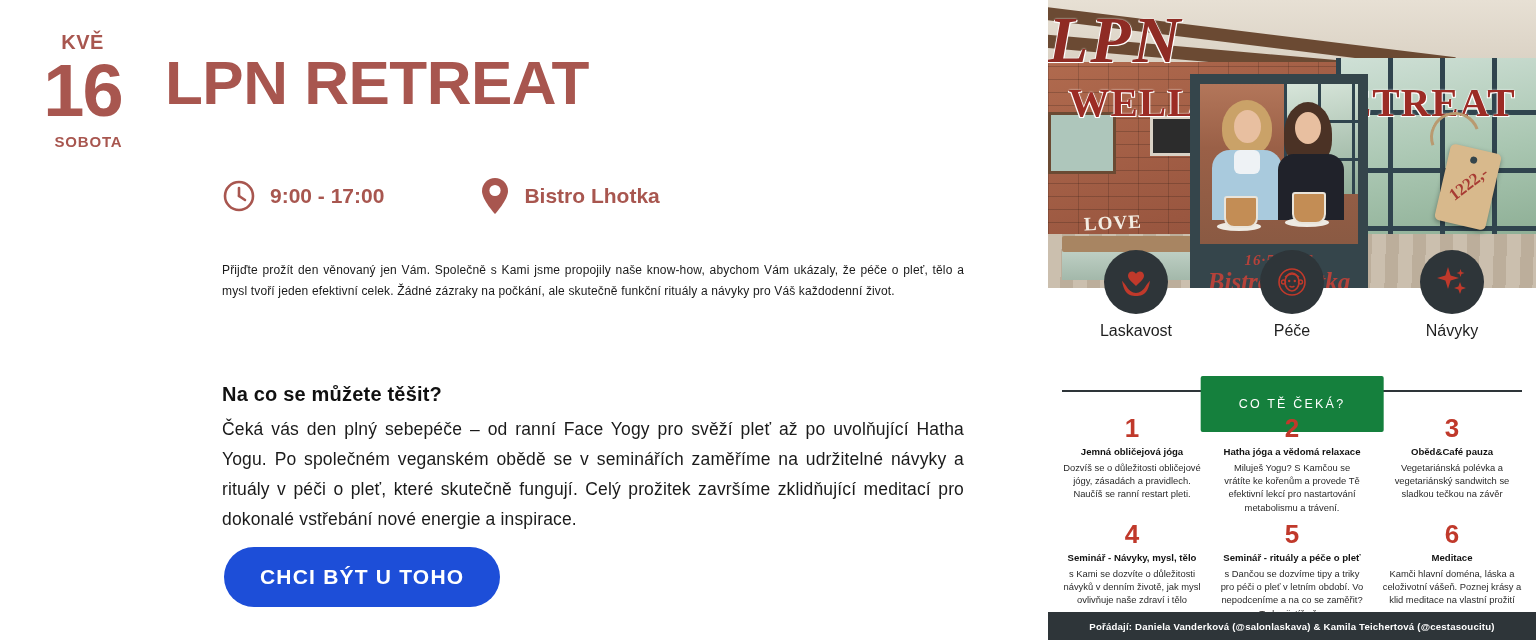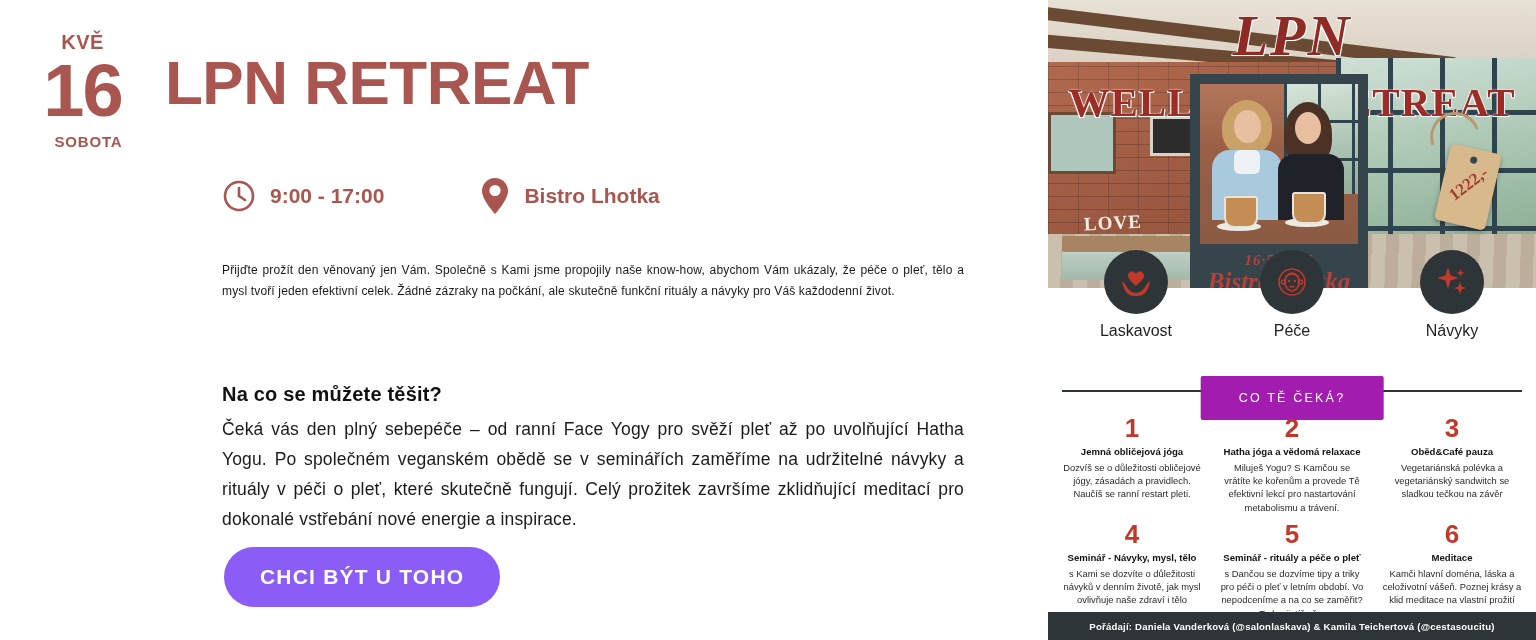--- a/index.html
+++ b/index.html
@@ -42,21 +42,21 @@
     position:absolute;left:222px;top:366px;
     font-size:20px;font-weight:700;color:#111;letter-spacing:.2px;
   }
   .body-text2{
     position:absolute;left:222px;top:396px;width:742px;
     font-size:17.5px;line-height:1.72;color:#1a1a1a;text-align:justify;
     font-weight:400;letter-spacing:.15px;
   }
   .cta{
     position:absolute;left:224px;top:547px;
-    background:#8b5cf6;color:#fff;border:none;border-radius:34px;
+    background:#1d4ed8;color:#fff;border:none;border-radius:34px;
     padding:18px 36px;font-size:21px;font-weight:700;letter-spacing:1.2px;
     font-family:inherit;cursor:pointer;
   }
 
   
   .right{position:relative;width:488px;flex:0 0 488px;height:640px;background:#fff;overflow:hidden;}
 
   
   .poster{position:relative;width:488px;height:288px;overflow:hidden;background:#8a5a44;}
   .ph-ceiling{position:absolute;inset:0 0 auto 0;height:80px;background:
@@ -88,23 +88,23 @@
      background:linear-gradient(180deg,#bfd0c5,#a3b8aa);}
   .ph-frame-sm{position:absolute;background:#2c2c2c;border:3px solid #d9d2c6;}
   .f1{left:102px;top:116px;width:38px;height:34px;}
   .f2{left:148px;top:112px;width:28px;height:44px;}
   .f3{left:0px;top:112px;width:62px;height:56px;background:#aec6bb;border-color:#6b4a33;}
 
   .love{position:absolute;left:36px;bottom:54px;font-size:19px;font-weight:800;color:#f3ece2;
      letter-spacing:1px;font-family:"Liberation Serif",serif;transform:rotate(-3deg);}
 
   .poster-lpn{
-    position:absolute;left:0;right:0;top:2px;text-align:center;
+    position:absolute;left:0;right:0;top:2px;text-align:left;
     font-family:"Liberation Serif",serif;font-style:italic;font-weight:700;
-    font-size:58px;color:#8f2b24;letter-spacing:2px;
+    font-size:66px;color:#8f2b24;letter-spacing:2px;
     text-shadow:0 0 2px #fff,1px 1px 0 #fff,-1px 1px 0 #fff;
   }
   .poster-wr{
     position:absolute;left:0;right:0;top:78px;text-align:center;
     font-family:"Liberation Serif",serif;font-weight:700;
     font-size:41px;color:#9c2c25;letter-spacing:1px;
     text-shadow:0 0 2px #fff,1px 1px 0 #fff,-1px 1px 0 #fff;
   }
   .polaroid{
     position:absolute;left:142px;top:74px;width:178px;height:214px;
@@ -167,22 +167,22 @@
     margin:0 auto;display:flex;align-items:center;justify-content:center;
   }
   .icon-label{margin-top:8px;font-size:16px;color:#1f1f1f;font-weight:400;
      font-family:"Liberation Sans",sans-serif;}
 
   
   .banner-wrap{position:relative;width:488px;height:30px;margin-top:14px;}
   .banner-line{position:absolute;left:14px;right:14px;top:14px;height:2px;background:#2e3539;}
   .banner{
     position:absolute;left:50%;transform:translateX(-50%);top:0;
-    background:#a21caf;color:#ffffff;font-size:12.5px;letter-spacing:2.2px;
-    padding:15px 38px;border-radius:2px;white-space:nowrap;
+    background:#15803d;color:#ffffff;font-size:12.5px;letter-spacing:2.2px;
+    padding:21px 38px;border-radius:2px;white-space:nowrap;
   }
 
   
   .grid{position:relative;width:488px;padding:8px 6px 0 6px;box-sizing:border-box;
     display:grid;grid-template-columns:repeat(3,1fr);row-gap:6px;column-gap:4px;}
   .step{text-align:center;padding:0 6px;}
   .step .num{font-size:26px;font-weight:700;color:#c0392b;line-height:1.1;margin-bottom:3px;}
   .step .st{font-size:9.6px;font-weight:700;color:#111;margin-bottom:3px;line-height:1.25;}
   .step .sd{font-size:9.4px;color:#2a2a2a;line-height:1.42;}
 

